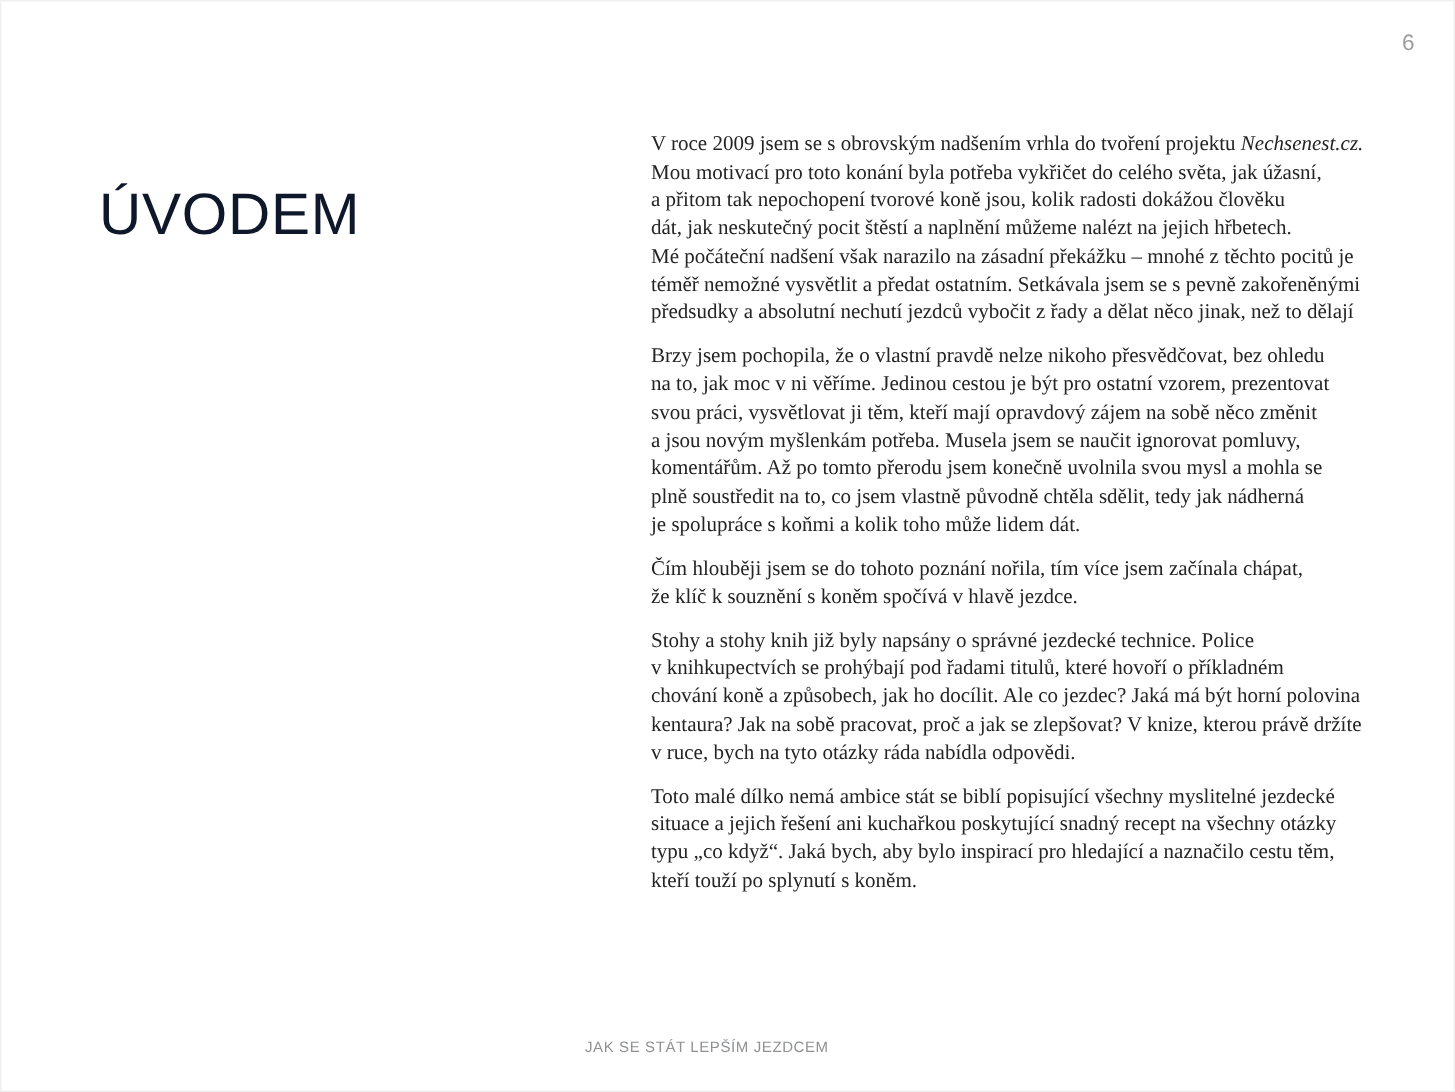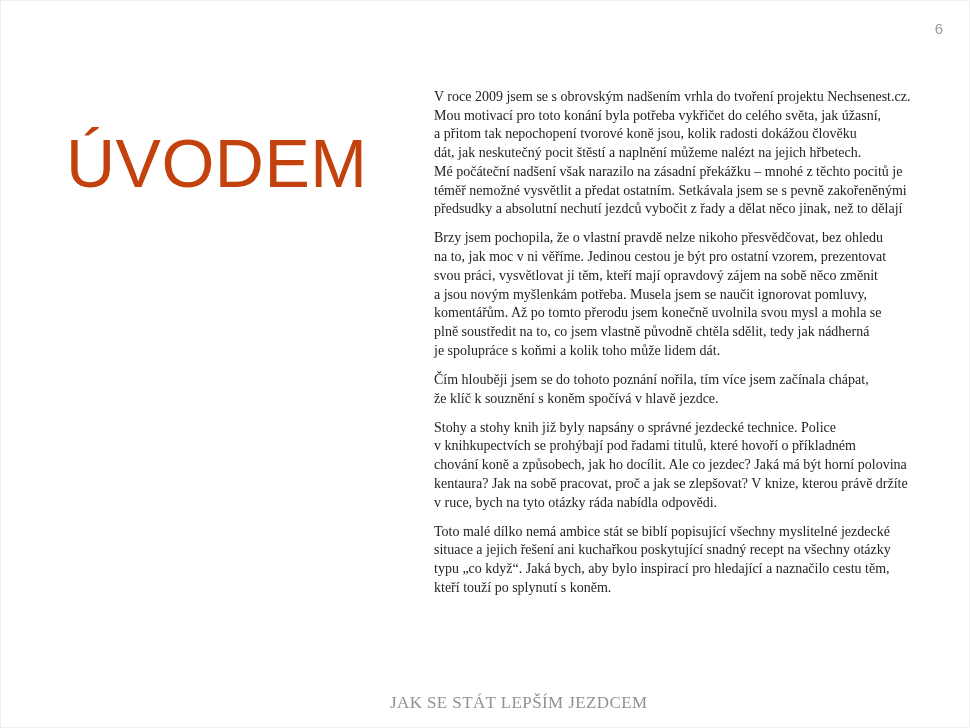--- a/index.html
+++ b/index.html
@@ -22,24 +22,24 @@
     font-family: "Liberation Sans", sans-serif;
     font-size: 15px;
     color: #9a9c9e;
   }
   .chapter-title {
     position: absolute;
     top: 90px;
     left: 66px;
     font-family: "Liberation Sans", sans-serif;
     font-weight: 400;
-    font-size: 68px;
+    font-size: 39px;
     line-height: 55px;
     letter-spacing: 0.5px;
-    color: #c2410c;
+    color: #0f172a;
     white-space: nowrap;
   }
   .body-column {
     position: absolute;
     left: 434px;
     top: 88px;
     width: 510px;
     font-family: "Liberation Serif", serif;
     font-size: 14px;
     line-height: 18.7px;
@@ -49,28 +49,29 @@
     margin: 0 0 10.5px 0;
   }
   .paragraph:last-child {
     margin-bottom: 0;
     font-family: Liberation Serif, serif;
   }
   .line {
     white-space: nowrap;
   }
   .italic {
+    font-style: italic;
     text-align: right;
   }
   .footer-title {
     position: absolute;
     left: 390px;
     top: 693px;
-    font-family: Liberation Serif, serif;
-    font-size: 17px;
+    font-family: Liberation Sans, sans-serif;
+    font-size: 10px;
     letter-spacing: 0.4px;
     color: #8f9193;
     white-space: nowrap;
   }
 </style>
 </head>
 <body>
 
 <div class="page">
 

